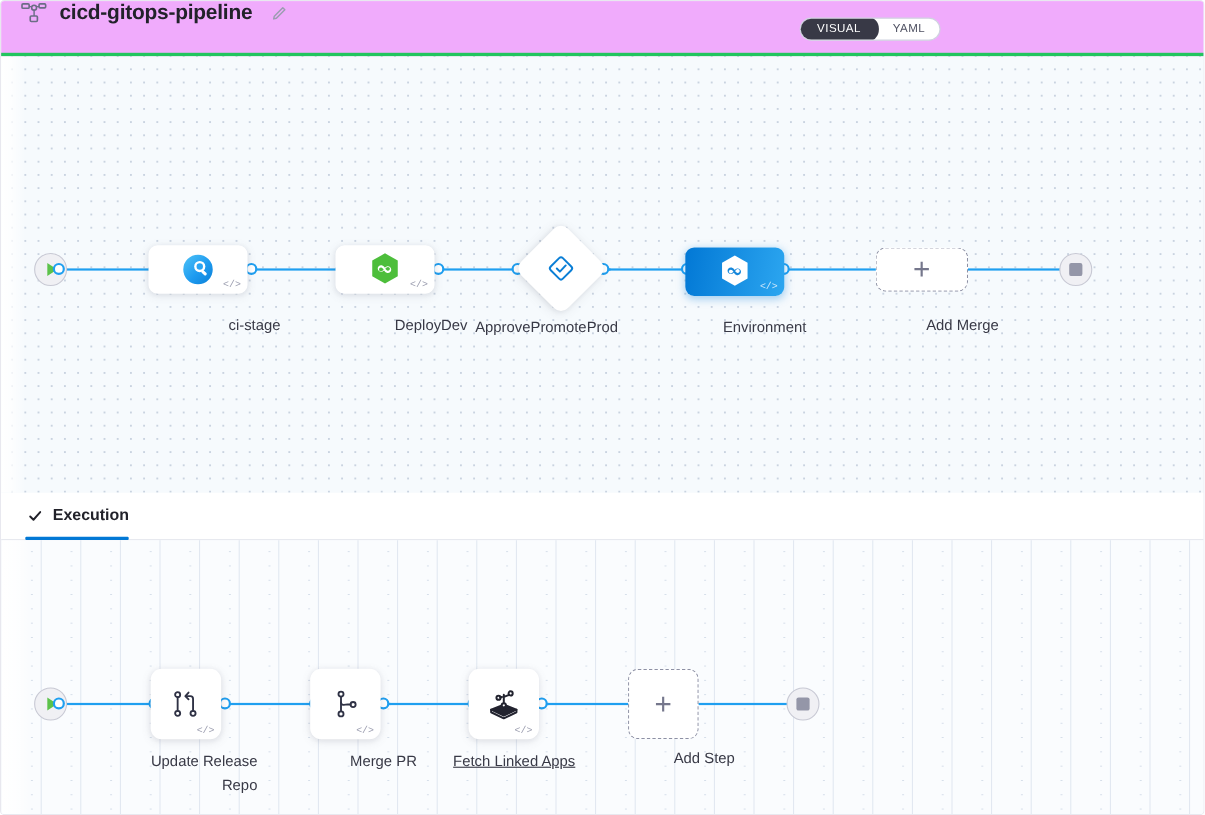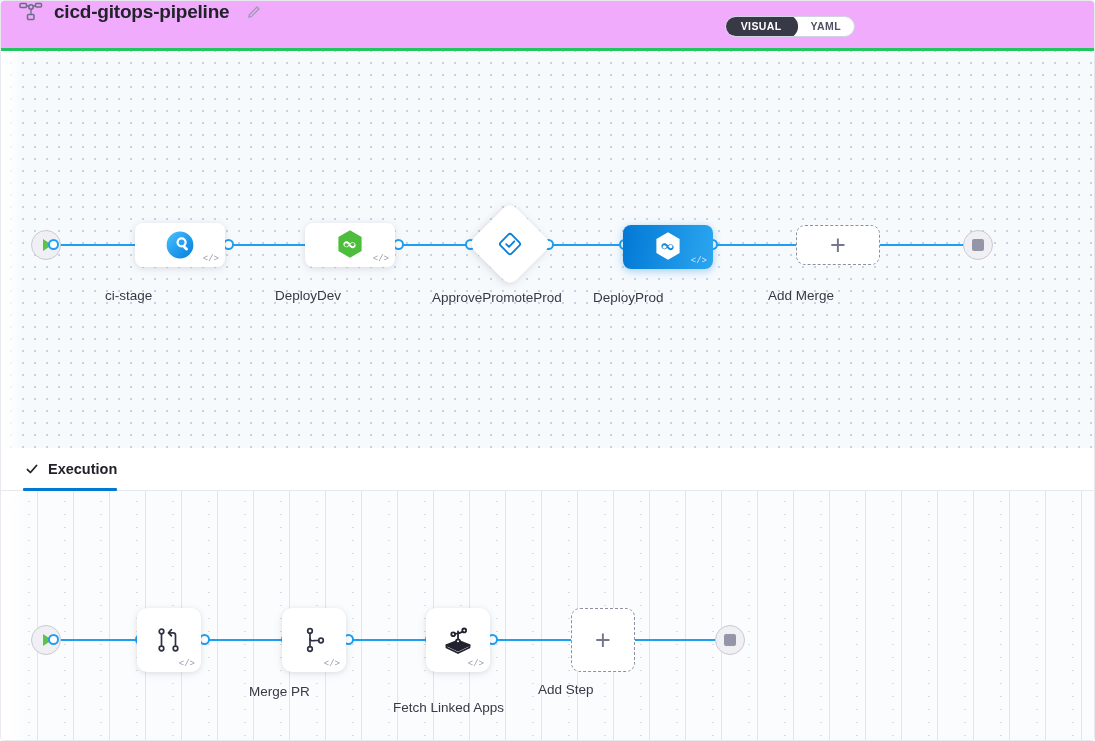--- a/index.html
+++ b/index.html
@@ -40,21 +40,21 @@
   .toggle-group {
     position: absolute; right: 241px; top: 15px;
     display: flex; align-items: center;
     height: 21px;
     border: 1px solid #cfd3e0;
     border-radius: 11px;
     background: #fff;
     overflow: hidden;
   }
   .toggle-btn {
-    font-size: 10.5px; font-weight: bold; letter-spacing: 0.4px;
+    font-size: 10.5px; font-weight: normal; letter-spacing: 0.4px;
     padding: 0 13px; height: 21px; line-height: 21px;
     color: #4f5162; background: transparent;
     border: none; cursor: pointer;
     font-family: "Liberation Sans", sans-serif;
   }
   .toggle-btn.active {
     background: #383946; color: #ffffff;
     border-radius: 11px;
     margin: -1px 0 -1px -1px;
     height: 23px; line-height: 23px;
@@ -192,21 +192,21 @@
     display: flex; align-items: center; justify-content: center;
     color: #6b6d80; cursor: pointer;
   }
   .add-stage-card { width: 84px; height: 40px; }
   .add-step-card { width: 64px; height: 64px; }
   .plus-glyph { font-size: 27px; font-weight: 300; line-height: 1; color: #75778c; }
 
   .node-label {
     position: absolute; z-index: 6;
     font-size: 13.5px; color: #383946;
-    text-align: left; line-height: 1.6;
+    text-align: right; line-height: 1.6;
     pointer-events: none;
   }
   .icon-svg { display: block; }
 </style>
 </head>
 <body>
 
 <div class="app">
 
   <div class="header">
@@ -304,21 +304,21 @@
       <div class="node stage-node selected" style="left:622px; top:174px;">
         <span>
           <svg class="icon-svg" width="30" height="32" viewBox="0 0 30 32">
             <path d="M15 1.3l11.6 6.6v14.2L15 28.7 3.4 22.1V7.9z" fill="#ffffff"></path>
             <path d="M11.4 12.2c-1.7 0-3 1.35-3 3s1.3 3 3 3c1.1 0 1.9-.5 2.6-1.3l2.1-2.4c.5-.55 1-.85 1.6-.85 1 0 1.75.75 1.75 1.75s-.75 1.75-1.75 1.75c-.6 0-1.1-.3-1.6-.85l-.95-1.05-1.25 1.45 1 1.1c.75.85 1.6 1.35 2.75 1.35 1.7 0 3-1.35 3-3s-1.3-3-3-3c-1.1 0-1.95.5-2.7 1.35l-2 2.3c-.5.55-1 .85-1.6.85-1 0-1.75-.75-1.75-1.75s.75-1.75 1.75-1.75c.6 0 1.1.3 1.6.85l.95 1.05 1.25-1.45-1-1.1c-.75-.85-1.6-1.35-2.75-1.35z" fill="#1687DA"></path>
           </svg>
         </span>
         <span class="code-badge">&lt;/&gt;</span>
       </div>
       <div class="dot" style="left:706px; top:188px;"></div>
-      <div class="node-label" style="left:592px; top:236px; width:140px;">DeployProd</div>
+      <div class="node-label" style="left:592px; top:236px; width:140px;">Environment</div>
 
       <div class="add-card add-stage-card" style="left:795px; top:174px;">
         <span class="plus-glyph">+</span>
       </div>
       <div class="node-label" style="left:767px; top:234px; width:140px;">Add Merge</div>
 
       <div class="terminal" style="left:962px; top:179px;">
         <span class="stop-sq"></span>
       </div>
     </div>
@@ -358,20 +358,21 @@
             <circle cx="9.5" cy="25.5" r="2.3"></circle>
             <circle cx="23.5" cy="25.5" r="2.3"></circle>
             <path d="M9.5 10.8v12.4"></path>
             <path d="M23.5 23.2V12.2a2.4 2.4 0 0 0-2.4-2.4h-4.2"></path>
             <path d="M19.4 6.6l-2.9 3.2 2.9 3"></path>
           </svg>
         </span>
         <span class="code-badge">&lt;/&gt;</span>
       </div>
       <div class="dot" style="left:198px; top:143px;"></div>
+      <div class="node-label" style="left:103px; top:190px; width:130px;">Update Release Repo</div>
 
       <div class="dot" style="left:280px; top:143px;"></div>
       <div class="node step-node" style="left:281px; top:117px;">
         <span>
           <svg class="icon-svg" width="34" height="34" viewBox="0 0 34 34" fill="none" stroke="#2f3245" stroke-width="1.7" stroke-linecap="round" stroke-linejoin="round">
             <circle cx="13" cy="8" r="2.3"></circle>
             <circle cx="13" cy="26" r="2.3"></circle>
             <circle cx="24" cy="17.5" r="2.3"></circle>
             <path d="M13 10.3v13.4"></path>
             <path d="M13 15.5c0 3.3 3.4 2 6 2h2.7"></path>
@@ -390,21 +391,21 @@
             <path d="M6.5 23.2v2.3L18 31l11.5-5.5v-2.3"></path>
             <circle cx="18" cy="19.2" r="1.9" fill="#fff"></circle>
             <circle cx="24.2" cy="8.4" r="1.9"></circle>
             <circle cx="13.2" cy="12.3" r="1.9"></circle>
             <path d="M18 17.3V9.5M19.3 11.1l3.5-1.4M16.3 11.6l-1.6.3"></path>
           </svg>
         </span>
         <span class="code-badge">&lt;/&gt;</span>
       </div>
       <div class="dot" style="left:486px; top:143px;"></div>
-      <div class="node-label" style="left:392px; top:206px; width:130px;">Fetch Linked Apps</div>
+      <div class="node-label" style="left:392px; top:190px; width:130px;text-decoration:underline;">Fetch Linked Apps</div>
 
       <div class="add-card add-step-card" style="left:570px; top:117px;">
         <span class="plus-glyph">+</span>
       </div>
       <div class="node-label" style="left:537px; top:188px; width:130px;">Add Step</div>
 
       <div class="terminal" style="left:714px; top:134px;">
         <span class="stop-sq"></span>
       </div>
     </div>

